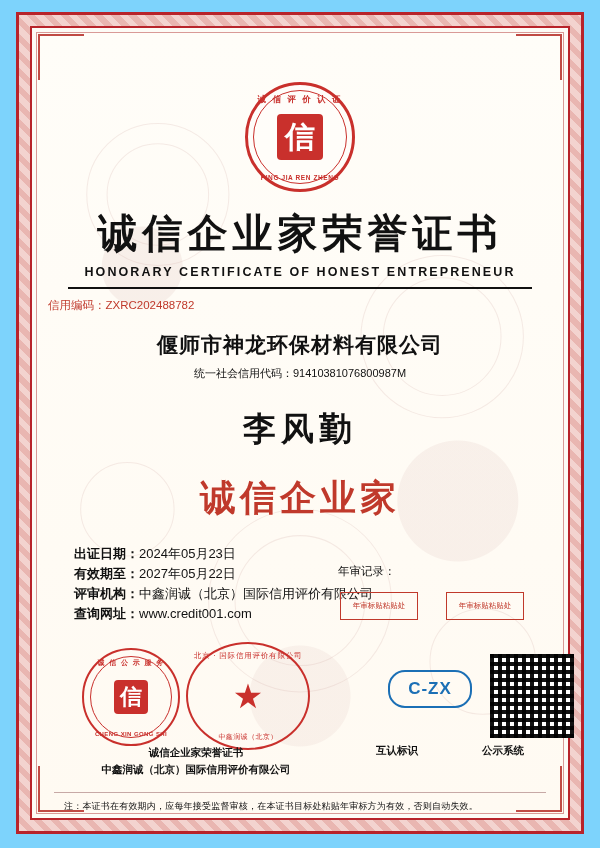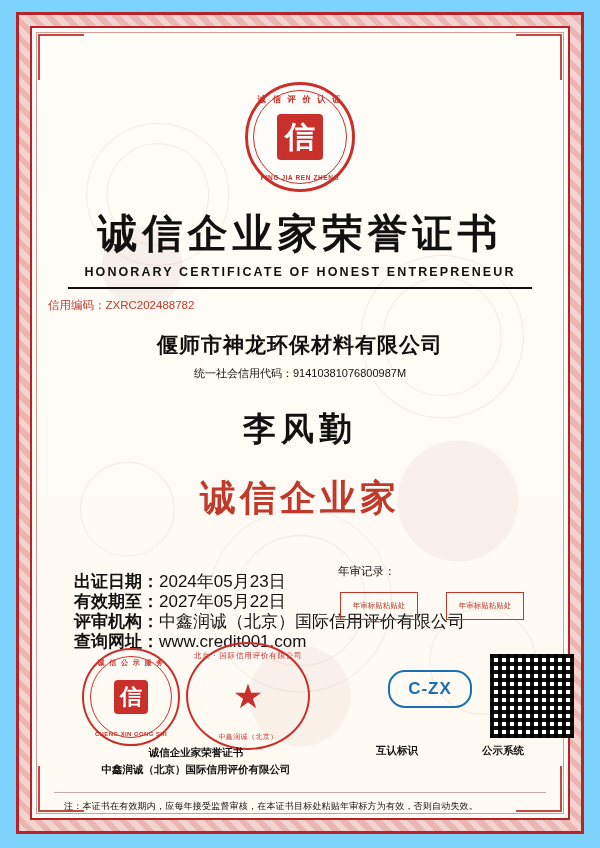--- a/index.html
+++ b/index.html
@@ -102,21 +102,21 @@
     font-size:33px;font-weight:bold;color:#111;letter-spacing:5px;
     font-family:"Liberation Serif", serif;
   }
   .award{
     text-align:center;margin-top:22px;
     font-size:36px;font-weight:bold;color:#c0392b;letter-spacing:4px;
     font-family:"Liberation Serif", serif;
   }
 
   .details{
-    position:absolute;left:26px;top:528px;font-size:17px;color:#111;line-height:20px;
+    position:absolute;left:26px;top:500px;font-size:13px;color:#111;line-height:20px;
   }
   .details b{font-weight:bold;}
   .annual{
     position:absolute;left:290px;top:520px;font-size:11.5px;color:#111;
   }
   .stamp-box{
     position:absolute;top:548px;width:76px;height:26px;
     border:1px solid #c0392b;color:#c0392b;font-size:7.5px;
     display:flex;align-items:center;justify-content:center;
   }

